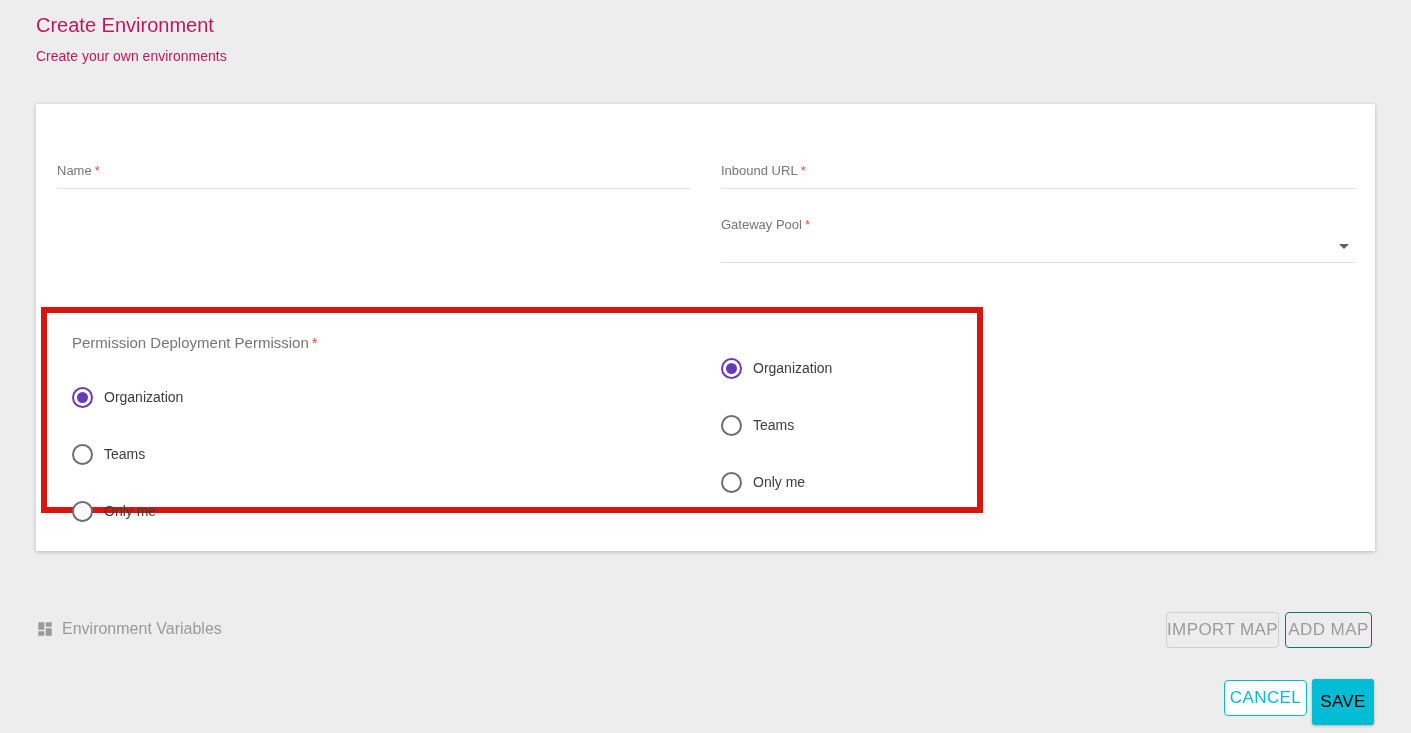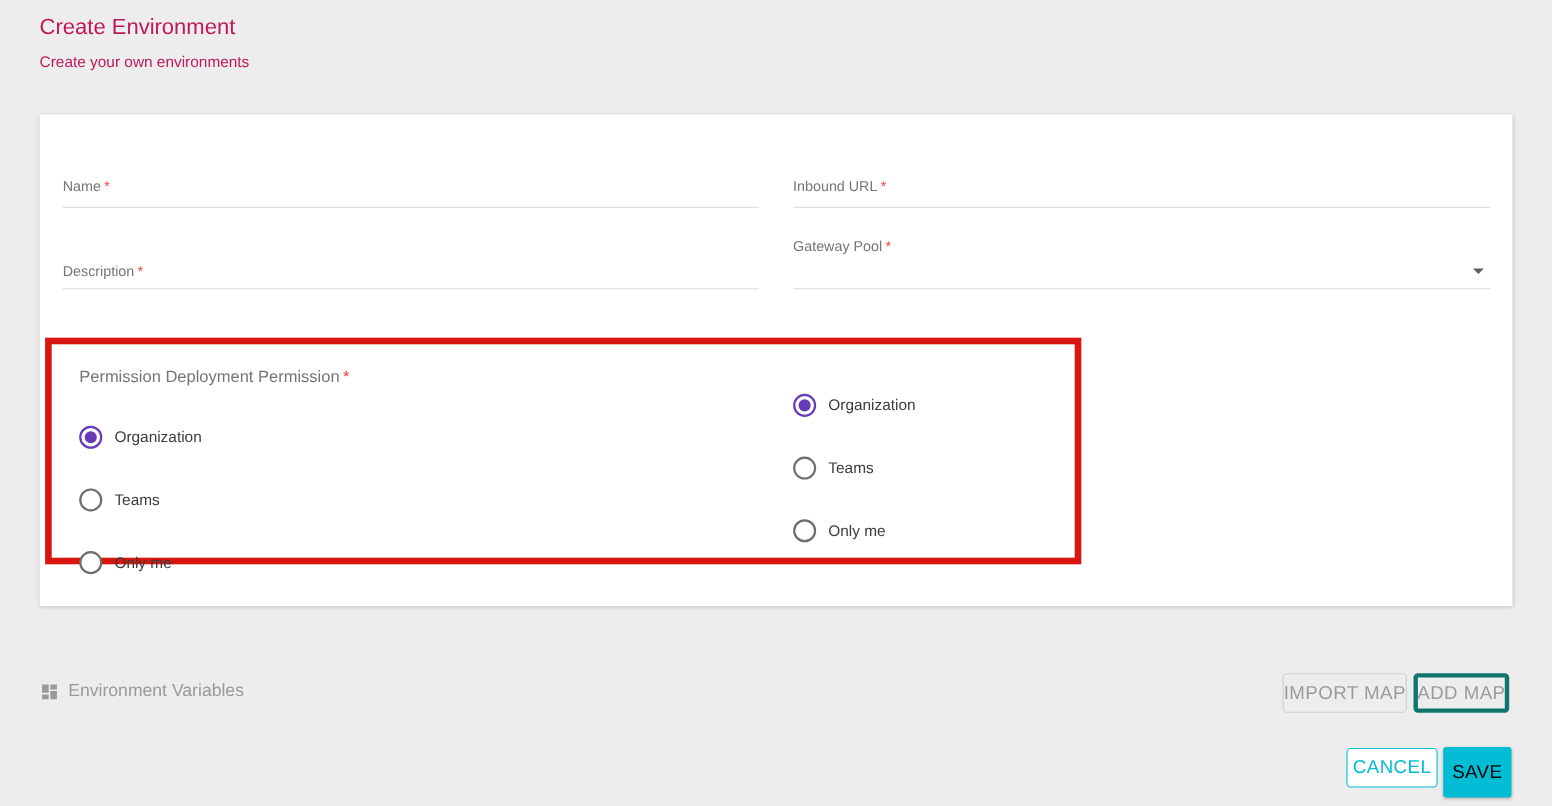--- a/index.html
+++ b/index.html
@@ -84,21 +84,21 @@
   
   .btn {
     position: absolute;
     display: flex; align-items: center; justify-content: center;
     font-size: 17px; font-weight: 500; letter-spacing: 0.4px;
     border-radius: 4px; cursor: pointer; white-space: nowrap;
   }
   .btn-import { left: 1166px; top: 612px; width: 113px; height: 36px;
     border: 1px solid #cfcfcf; color: #9b9b9b; background: transparent; }
   .btn-add    { left: 1285px; top: 612px; width: 87px;  height: 36px;
-    border: 4px solid #0f766e; color: #9b9b9b; background: transparent; }
+    border: 1px solid #0f766e; color: #9b9b9b; background: transparent; }
   .btn-cancel { left: 1224px; top: 680px; width: 83px;  height: 36px;
     border: 1px solid #00bcd4; color: #00bcd4; background: #ffffff; }
   .btn-save   { left: 1312px; top: 679px; width: 62px;  height: 46px;
     background: #00bcd4; color: #000000; border: none; border-radius: 3px;
     box-shadow: 0 1px 3px rgba(0,0,0,0.25); text-align: center; }
 </style>
 </head>
 <body>
 
 <div class="page-title">Create Environment</div>
@@ -109,24 +109,20 @@
   <div class="field field-name">
     <span class="field-label"><span>Name</span><span class="req">*</span></span>
     <span class="underline"></span>
   </div>
 
   <div class="field field-inbound">
     <span class="field-label"><span>Inbound URL</span><span class="req">*</span></span>
     <span class="underline"></span>
   </div>
 
-  <div class="field field-desc">
-    <span class="field-label"><span>Description</span><span class="req">*</span></span>
-    <span class="underline"></span>
-  </div>
 
   <div class="field field-gateway">
     <span class="field-label"><span>Gateway Pool</span><span class="req">*</span></span>
     <span class="dropdown-arrow"></span>
     <span class="underline"></span>
   </div>
 
   <div class="annotation-box" style="left:5px; top:203px;"></div>
 
   <div class="radio-group" style="left:36px; top:230px;">

